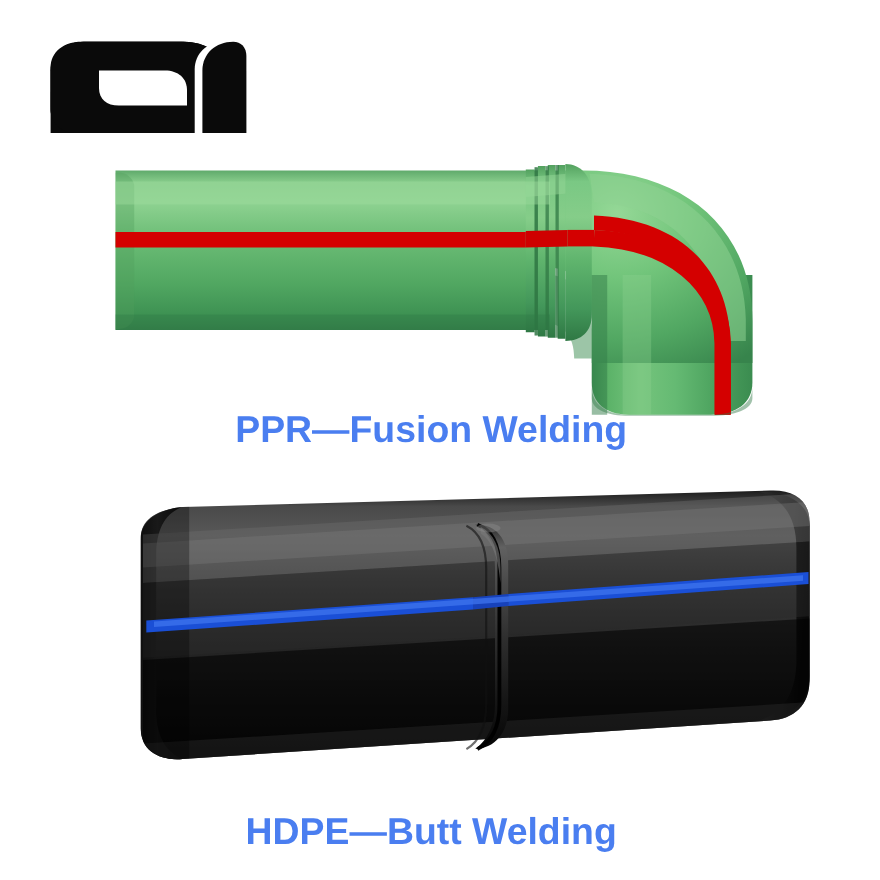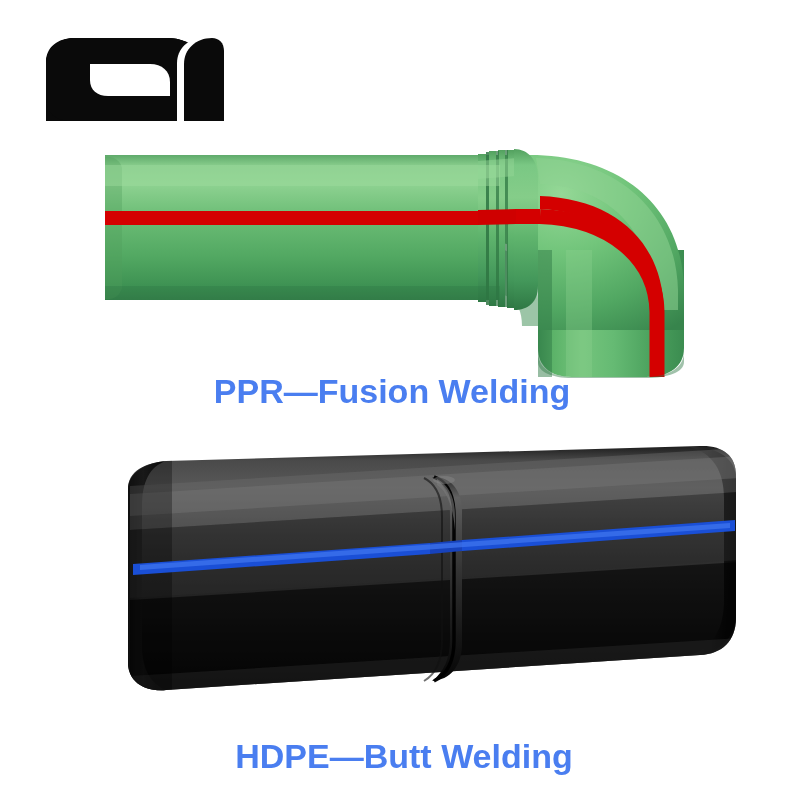--- a/index.html
+++ b/index.html
@@ -34,21 +34,21 @@
     text-align: center;
     color: #4a7ef0;
     font-family: "Liberation Sans", sans-serif;
     font-weight: bold;
     font-size: 34px;
     letter-spacing: 0px;
     white-space: nowrap;
     line-height: 1;
   }
   #caption-ppr  { top: 374px; }
-  #caption-hdpe { top: 739px; margin-left: 12px; }
+  #caption-hdpe { top: 739px; }
 </style>
 </head>
 <body>
 
 <div id="stage">
 
   <svg viewBox="0 0 800 800" xmlns="http://www.w3.org/2000/svg">
     <defs>
 
       <linearGradient id="gGreenBody" x1="0" y1="0" x2="0" y2="1">

